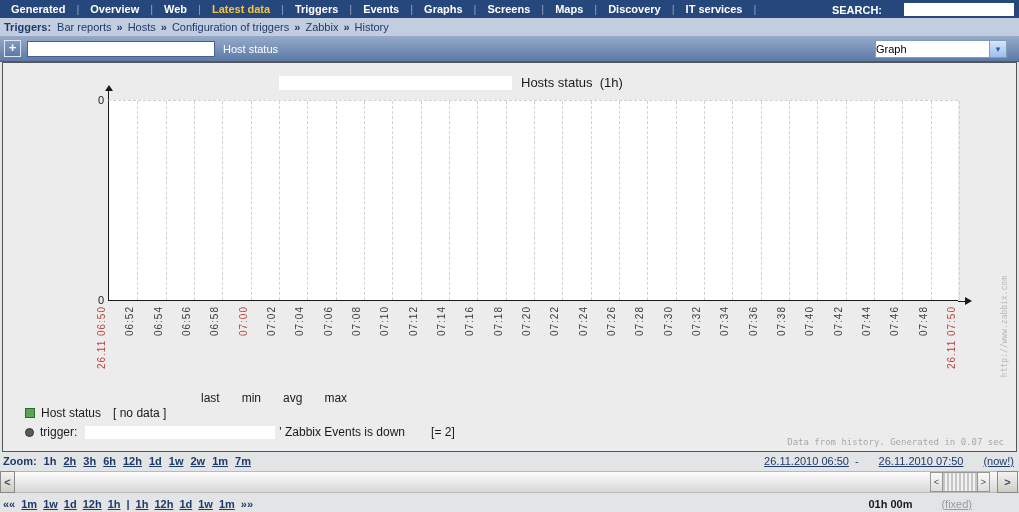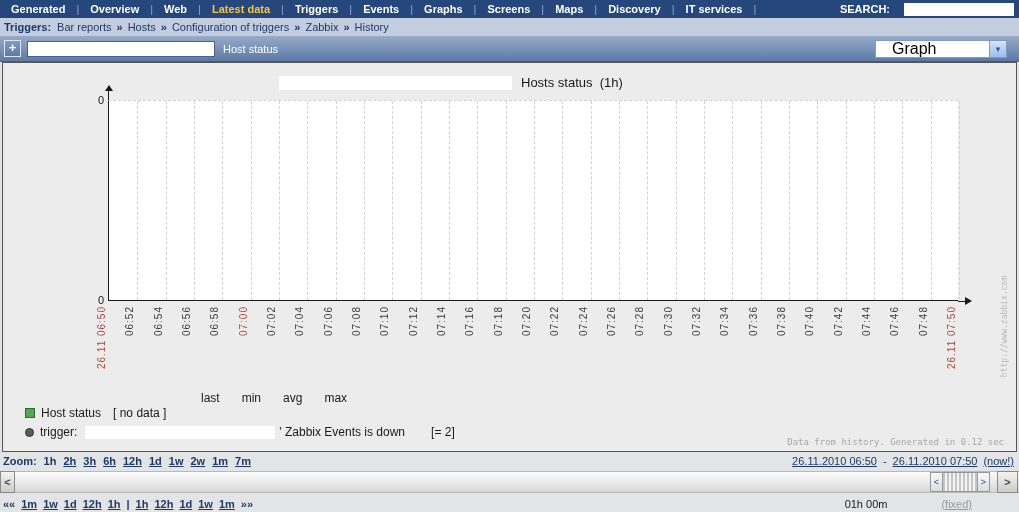--- a/index.html
+++ b/index.html
@@ -7,42 +7,42 @@
   body { position:relative; background:#e3e4e6; font-family:"Liberation Sans", sans-serif; overflow:hidden; }
   a { cursor:pointer; }
 
   
   #navbar { position:absolute; top:0; left:0; width:1019px; height:18px; background:#26477b;
             display:flex; align-items:center; padding:0 5px; }
   #nav-items { display:flex; align-items:center; }
   .nav-item { color:#fff; font-size:11px; font-weight:bold; text-decoration:none; padding:0 6px; white-space:nowrap; }
   .nav-item.active { color:#f4c63e; }
   .nav-sep { color:#8ba0c4; font-size:11px; padding:0 5px; }
-  #nav-search { margin-left:auto; display:flex; align-items:center; gap:14px; }
+  #nav-search { margin-left:auto; display:flex; align-items:flex-end; gap:22px; }
   #nav-search span { color:#fff; font-size:11px; font-weight:bold; }
   #nav-search input { width:110px; height:13px; border:0; background:#fff; font-size:10px; }
 
   
   #history { position:absolute; top:18px; left:0; width:1019px; height:18px; background:#c3cde0;
              display:flex; align-items:center; padding:0 4px; font-size:11px; color:#1e3a68; }
   #history .hist-label { font-weight:bold; margin-right:6px; }
   .bc-link { color:#1e3a68; text-decoration:none; }
   .bc-sep { font-weight:bold; padding:0 5px; }
 
   
   #toolbar { position:absolute; top:36px; left:0; width:1019px; height:26px;
              background:linear-gradient(#97abc9,#5b7aa7); display:flex; align-items:center; padding:0 4px;
              border-bottom:1px solid #3f5c86; }
   #add-btn { width:17px; height:17px; border:1px solid #dfe5ee; background:linear-gradient(#839bc0,#5c7aa8);
              color:#fff; font-size:13px; font-weight:bold; line-height:14px; text-align:center; cursor:pointer; }
   #toolbar input.name-box { width:188px; height:16px; border:1px solid #49618a; background:#fff; margin-left:6px; font-size:11px; }
   #toolbar .graph-label { color:#fff; font-size:11px; margin-left:8px; }
   #view-select { margin-left:auto; margin-right:8px; width:132px; height:18px; background:#fff;
                  border:1px solid #7f9db9; display:flex; align-items:center; cursor:pointer; }
-  #view-select .sel-text { flex:1; font-size:16px; color:#000; padding-left:16px; }
+  #view-select .sel-text { flex:1; font-size:11px; color:#000; padding-left:0; }
   #view-select .sel-btn { width:17px; height:16px; background:linear-gradient(#d6e5fa,#9dbdea);
                           border-left:1px solid #7f9db9; color:#2a5ca8; font-size:9px; line-height:16px; text-align:center; }
 
   
   #panel { position:absolute; top:62px; left:2px; width:1015px; height:390px; background:#ececec; border:1px solid #565656; }
 
   #chart-title { position:absolute; top:12px; left:276px; display:flex; align-items:center; gap:9px; }
   #chart-title .redact-box { width:233px; height:14px; background:#fff; }
   #chart-title .title-text { font-size:13px; color:#1a1a1a; white-space:pre; }
 
@@ -79,21 +79,21 @@
                font-family:"DejaVu Sans Mono", monospace; font-size:8px; color:#b8b8b8; }
 
   
   #zoombar { position:absolute; top:455px; left:3px; width:1013px; display:flex; justify-content:space-between;
              font-size:11px; color:#1e3a68; }
   #zoom-left { display:flex; align-items:center; gap:7px; }
   #zoom-left .zlabel { font-weight:bold; }
   #zoom-left .zcurrent { font-weight:bold; }
   .zlink { color:#1e3a68; text-decoration:underline; font-weight:bold; }
   #zoom-right { display:flex; align-items:center; gap:6px; padding-right:2px; }
-  #zoom-right a { color:#1e3a68; text-decoration:underline; }
+  #zoom-right a { color:#1e3a68; text-decoration:underline;margin-left:14px; }
 
   
   #scrollrow { position:absolute; top:471px; left:0; width:1019px; height:22px; }
   #scroll-track { position:absolute; inset:0; background:linear-gradient(#fcfcfc,#d7d7d7);
                   border-top:1px solid #b9b9b9; border-bottom:1px solid #b9b9b9; }
   .xp-btn { position:absolute; top:0; height:22px; background:linear-gradient(#f4f3f0,#cfccc4);
             border:1px solid #8a8a8a; color:#3c4a6b; font-weight:bold; font-size:11px;
             display:flex; align-items:center; justify-content:center; cursor:pointer; }
   #scroll-left-btn { left:0; width:15px; }
   #scroll-right-btn { right:1px; width:21px; }
@@ -103,21 +103,21 @@
   .sl-grip { width:34px; height:20px; border-top:1px solid #979797; border-bottom:1px solid #979797;
              background:repeating-linear-gradient(90deg,#c6c6c6 0 2px,#f2f2f2 2px 4px); }
 
   
   #bottomrow { position:absolute; top:495px; left:0; width:1019px; height:17px; display:flex; align-items:center;
                padding:0 3px; font-size:11px; color:#1e3a68; }
   #timenav-left { display:flex; align-items:center; gap:6px; font-weight:bold; }
   .tlink { color:#1e3a68; text-decoration:underline; font-weight:bold; }
   .tarrow { color:#1e3a68; text-decoration:none; font-weight:bold; }
   #bottomrow .spacer { flex:1; }
-  #window-len { color:#1a1a1a; margin-right:54px; }
+  #window-len { color:#1a1a1a; margin-right:29px;font-weight:bold; }
   #fixed-link { color:#9a9a9a; text-decoration:underline; margin-right:44px; }
 </style>
 </head>
 <body>
 
 <div id="navbar">
   <div id="nav-items">
       <a class="nav-item">Generated</a>
       <span class="nav-sep">|</span>
       <a class="nav-item">Overview</a>
@@ -265,21 +265,21 @@
     </div>
     <div class="lg-row" id="lg-row1">
       <span class="swatch-circle"></span>
       <span>trigger:</span>
       <span class="trigger-box"></span>
       <span class="trig-text">' Zabbix Events is down</span>
       <span class="trig-count">[= 2]</span>
     </div>
   </div>
 
-  <div id="chart-footer">Data from history. Generated in 0.12 sec</div>
+  <div id="chart-footer">Data from history. Generated in 0.07 sec</div>
   <div id="watermark">http://www.zabbix.com</div>
 </div>
 
 <div id="zoombar">
   <div id="zoom-left">
     <span class="zlabel">Zoom:</span>
     <span class="zcurrent">1h</span>
   <a class="zlink">2h</a>
       <a class="zlink">3h</a>
       <a class="zlink">6h</a>

